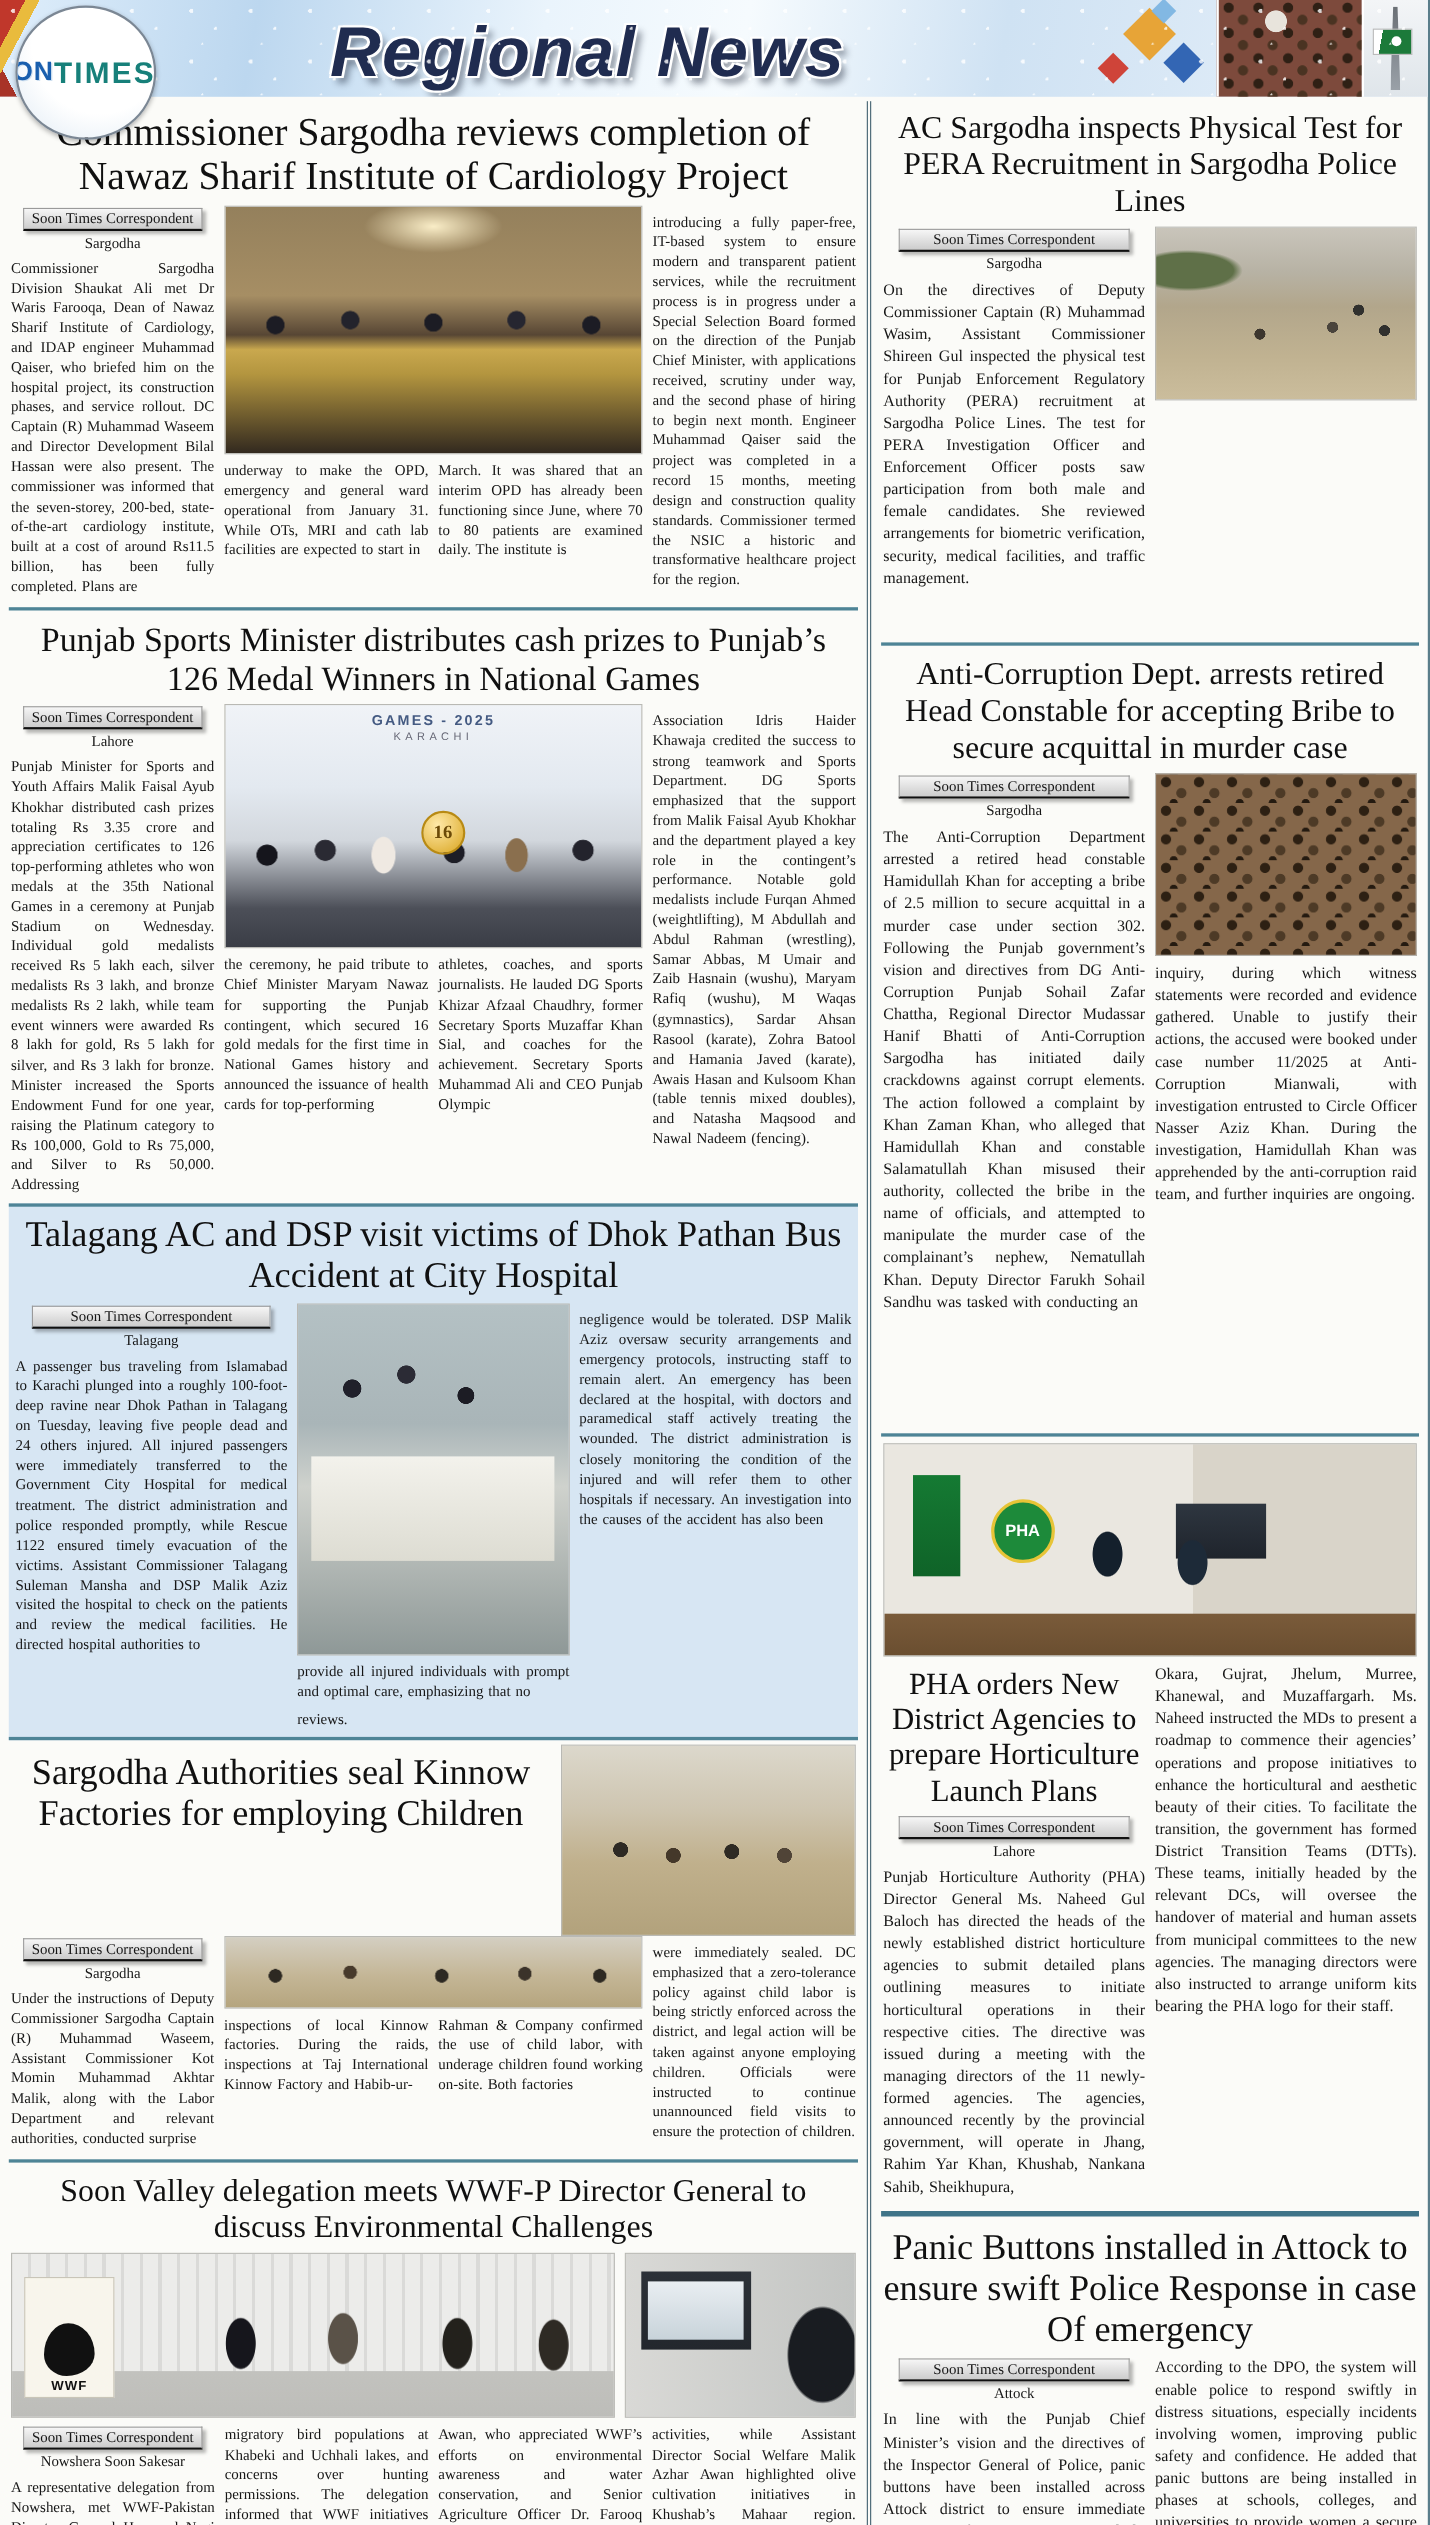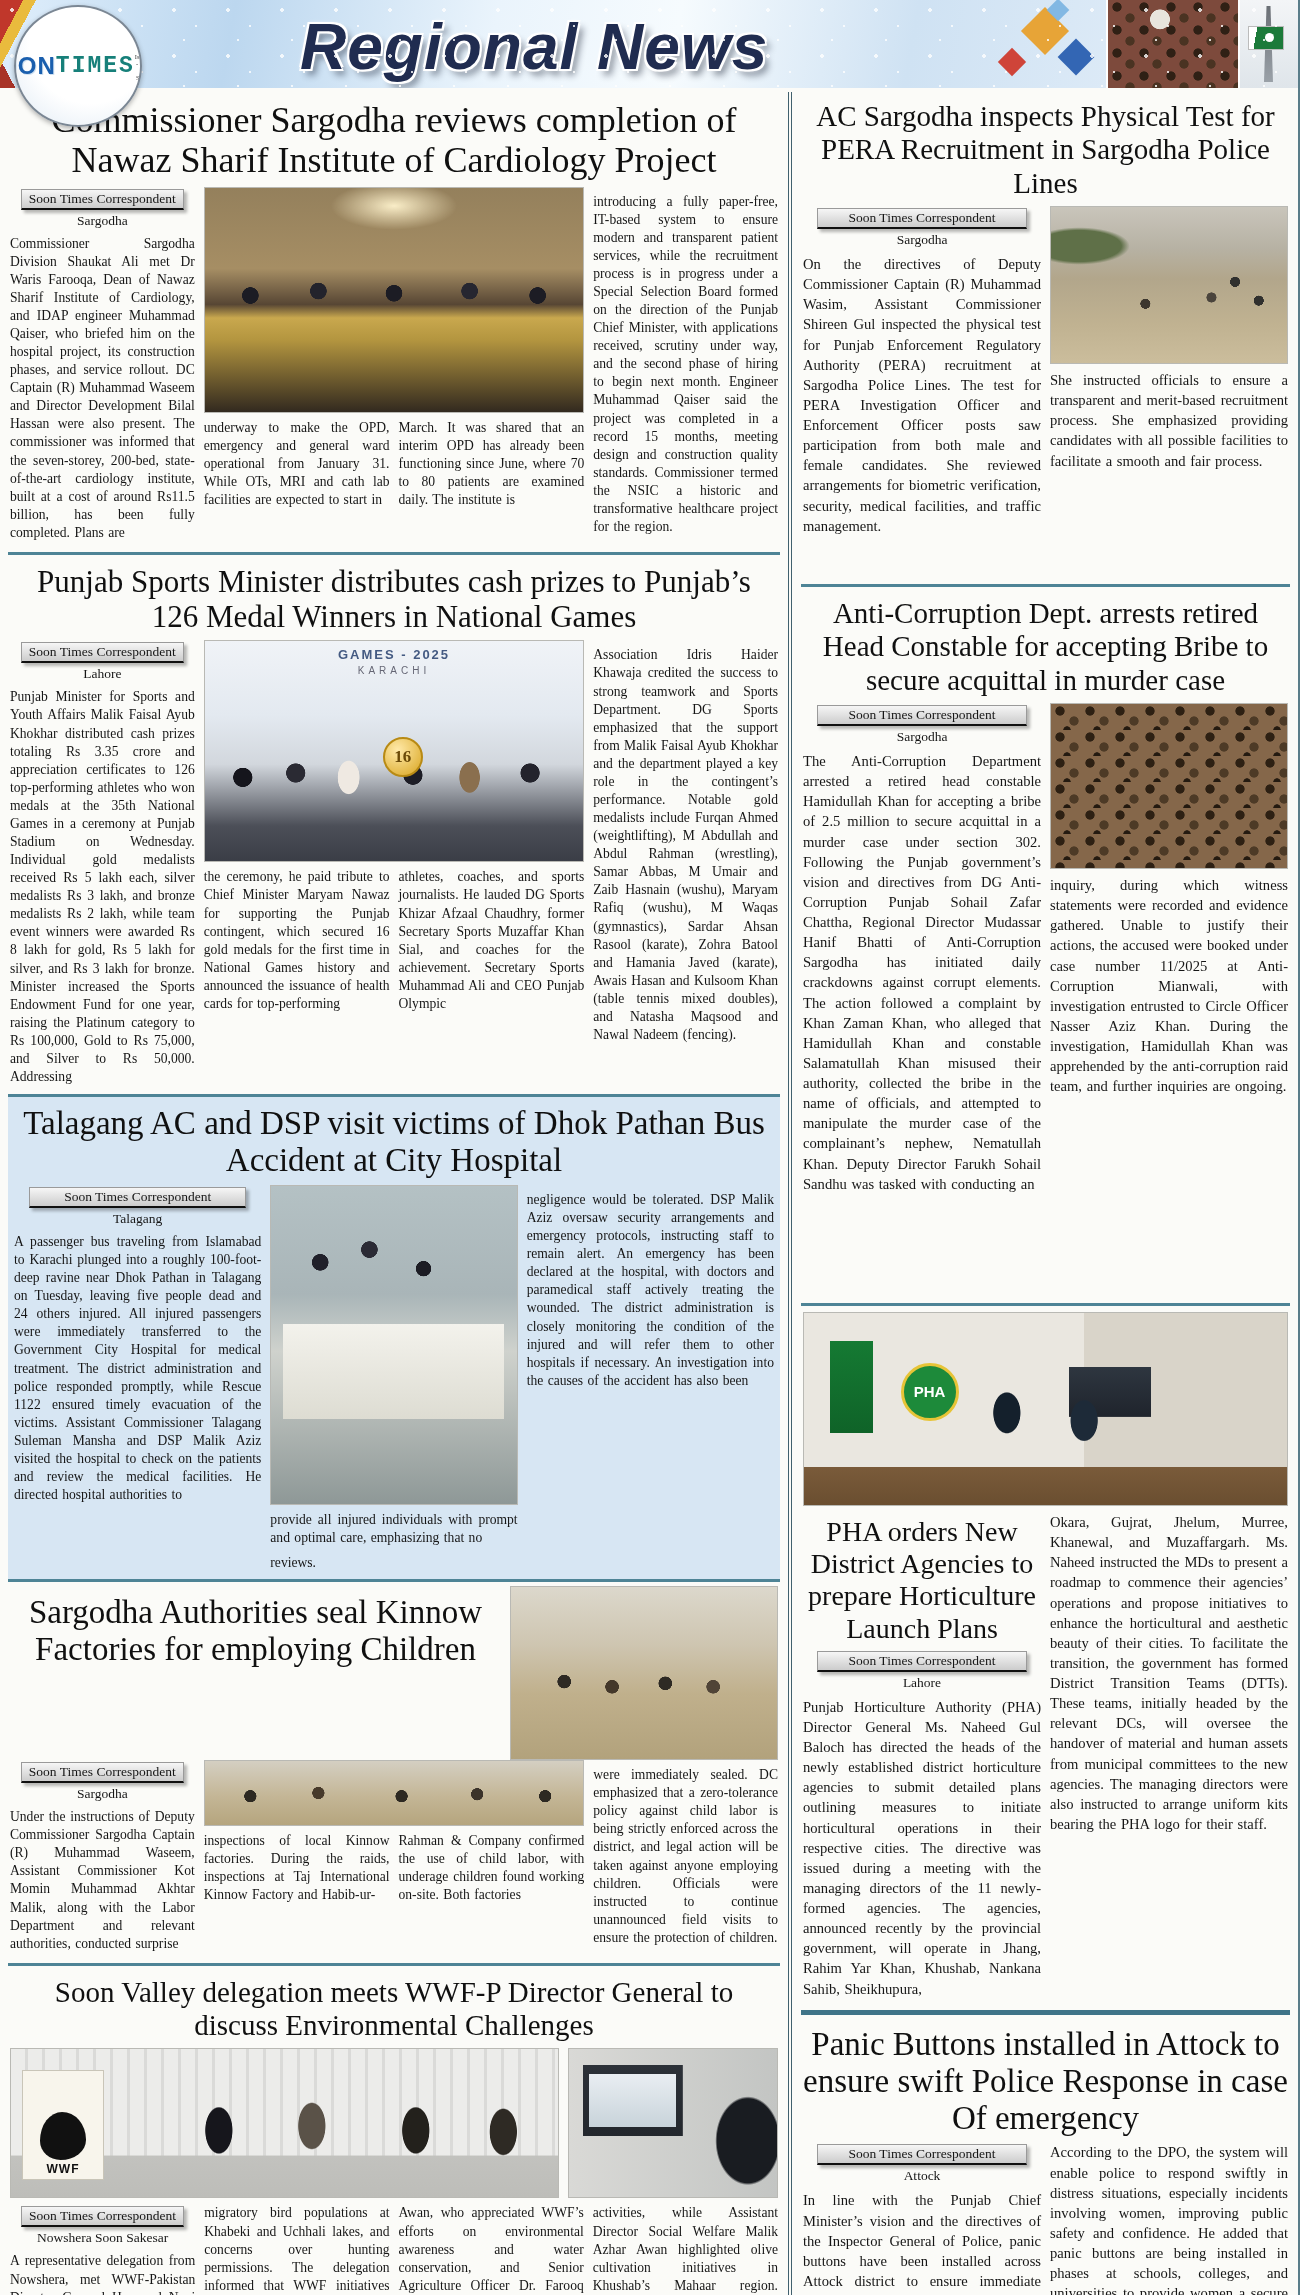--- a/index.html
+++ b/index.html
@@ -37,21 +37,21 @@
     text-shadow:-2px -2px 0 #fff,2px -2px 0 #fff,-2px 2px 0 #fff,2px 2px 0 #fff,0 0 5px #fff,5px 6px 7px rgba(10,20,40,.45);}
 
   
   .logo{position:absolute;left:14px;top:5px;width:124px;height:118px;border-radius:50%;z-index:20;
     background:radial-gradient(circle at 60% 30%,#ffffff 55%,#dfeaf4 100%);
     border:2px solid #7b8794;box-shadow:0 2px 5px rgba(0,0,0,.3);
     display:flex;flex-direction:row;align-items:center;justify-content:center;text-align:center;overflow:hidden}
   .logo-daily{font-style:italic;font-size:13px;color:#8a2d22;font-weight:bold}
   .logo-soon{font-family:"Liberation Sans",sans-serif;font-weight:bold;font-size:24px;color:#1a5fae;letter-spacing:1px;line-height:1;
     text-shadow:1px 1px 0 #cfe0f0}
-  .logo-times{font-family:Liberation Mono, monospace;font-weight:bold;font-size:23px;color:#17807a;letter-spacing:2px;line-height:1.05}
+  .logo-times{font-family:Liberation Sans, sans-serif;font-weight:bold;font-size:27px;color:#17807a;letter-spacing:2px;line-height:1.05}
   .logo-cities{font-size:6.5px;color:#444;margin-top:2px}
   .logo-cert{font-family:"Liberation Sans",sans-serif;font-size:6.5px;background:#111;color:#fff;padding:1px 4px;margin-top:2px;border-radius:1px}
 
   
   .page{display:flex;gap:8px;padding:4px 8px 0 8px;box-sizing:border-box}
   .sec-left{width:772px;flex:none}
   .sec-right{flex:1;border-left:4px double #41606e;padding-left:9px;min-width:0}
   .art{padding:4px 2px 8px 2px;position:relative}
   .rule{height:3px;background:#4e8496;margin:2px 0}
   .rule-thick{height:5px;background:#3f7488;margin:3px 0}
@@ -319,21 +319,20 @@
         <div class="cols">
           <div class="col">
             <div class="byline">
               <div class="byline-box">Soon Times Correspondent</div>
               <div class="byline-loc">Sargodha</div>
             </div>
             <div class="body-text">On the directives of Deputy Commissioner Captain (R) Muhammad Wasim, Assistant Commissioner Shireen Gul inspected the physical test for Punjab Enforcement Regulatory Authority (PERA) recruitment at Sargodha Police Lines. The test for PERA Investigation Officer and Enforcement Officer posts saw participation from both male and female candidates. She reviewed arrangements for biometric verification, security, medical facilities, and traffic management.</div>
           </div>
           <div class="col">
             <div class="photo ph-pera"></div>
-            <div class="body-text pad-top">She instructed officials to ensure a transparent and merit-based recruitment process. She emphasized providing candidates with all possible facilities to facilitate a smooth and fair process.</div>
           </div>
         </div>
       </div>
 
       <div class="rule"></div>
 
       <div class="art" style="min-height:700px">
         <div class="headline h-29">Anti-Corruption Dept. arrests retired Head Constable for accepting Bribe to secure acquittal in murder case</div>
         <div class="cols">
           <div class="col">

